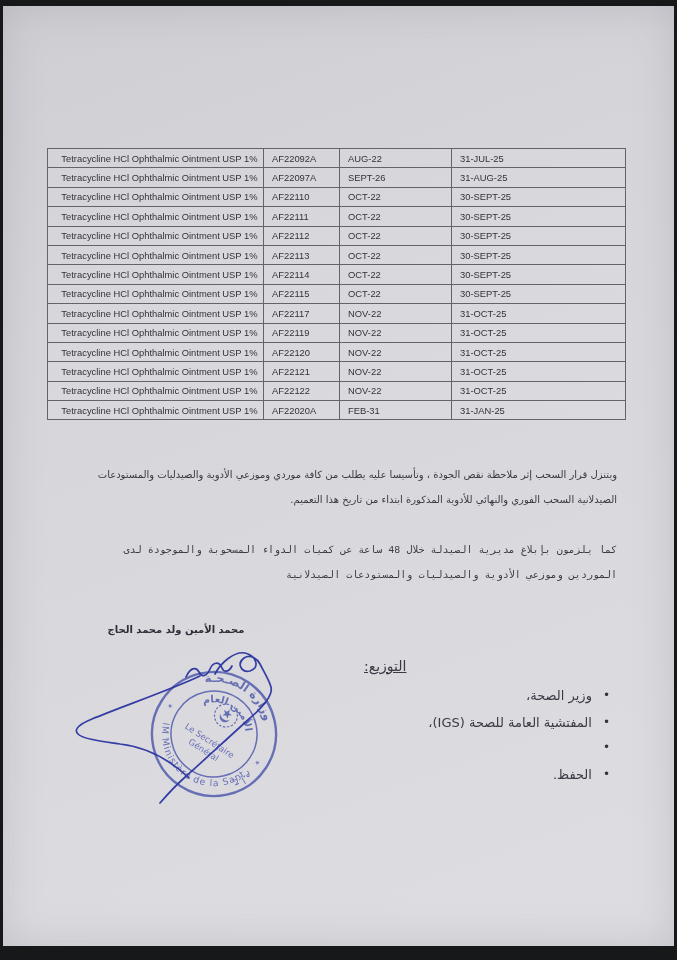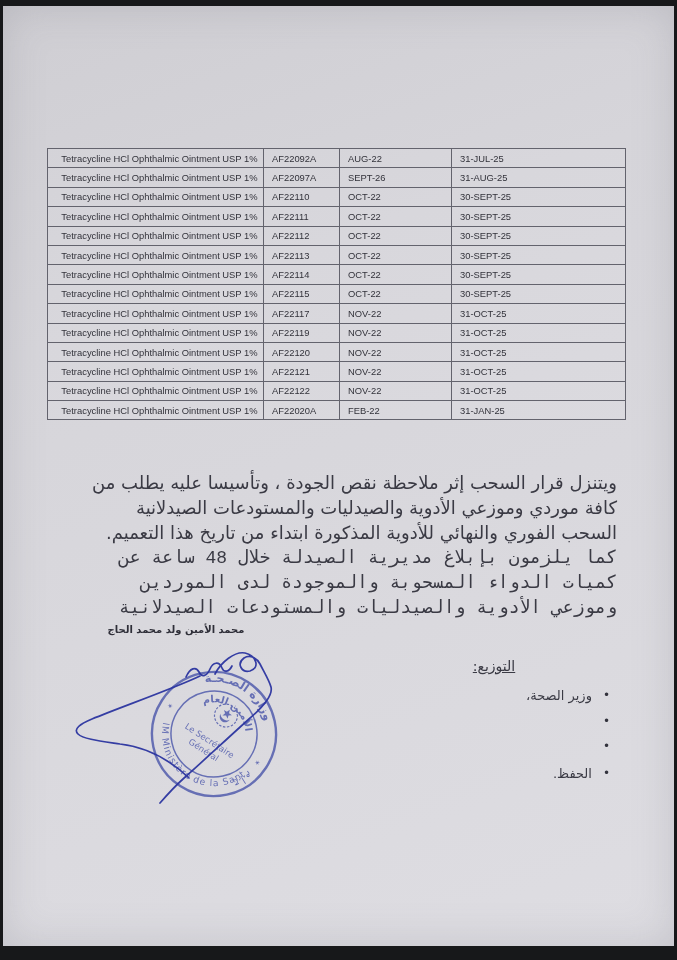--- a/index.html
+++ b/index.html
@@ -23,34 +23,34 @@
   .recall-table td{
     border:1px solid #63636d;height:18.4px;
     padding:0 4px 0 8px;white-space:nowrap;overflow:hidden;
     background:rgba(255,255,255,.06);
   }
   .recall-table td.c-product{padding-left:12px;text-align:center;}
   
   .ar{direction:rtl;text-align:right;color:#3a3a44;}
   .para{
     position:absolute;left:80px;right:57px;
-    font-size:18px;line-height:25px;letter-spacing:0;
+    font-size:10px;line-height:25px;letter-spacing:0;
   }
   #para-1{top:446px;}
   #para-2{top:522px;font-family:Liberation Mono, monospace;}
   #para-3{top:564px;}
   .signatory{
     position:absolute;left:78px;top:618px;width:190px;
     font-size:10px;font-weight:bold;color:#2e2e38;
     direction:rtl;text-align:center;
   }
   
   .distribution{
     position:absolute;right:50px;top:650px;width:260px;
-    direction:rtl;text-align:center;color:#3a3a44;
+    direction:rtl;text-align:left;color:#3a3a44;
   }
   .dist-heading{
     display:inline-block;font-size:14px;
     text-decoration:underline;margin-bottom:9px;
   }
   .dist-item{
     display:flex;flex-direction:row;align-items:baseline;
     gap:11px;line-height:25.5px;font-size:13px;
     padding-right:14px;
   }
@@ -160,39 +160,40 @@
     <tr>
       <td class="c-product">Tetracycline HCl Ophthalmic Ointment USP 1%</td>
       <td>AF22122</td>
       <td>NOV-22</td>
       <td>31-OCT-25</td>
     </tr>
 
     <tr>
       <td class="c-product">Tetracycline HCl Ophthalmic Ointment USP 1%</td>
       <td>AF22020A</td>
-      <td>FEB-22</td>
+      <td>FEB-31</td>
       <td>31-JAN-25</td>
     </tr>
   </tbody>
   </table>
 
   <p id="para-1" class="para ar">ويتنزل قرار السحب إثر ملاحظة نقص الجودة ، وتأسيسا عليه يطلب من كافة موردي وموزعي الأدوية والصيدليات والمستودعات الصيدلانية السحب الفوري والنهائي للأدوية المذكورة ابتداء من تاريخ هذا التعميم.</p>
   <p id="para-2" class="para ar">كما يلزمون بإبلاغ مديرية الصيدلة خلال 48 ساعة عن كميات الدواء المسحوبة والموجودة لدى الموردين وموزعي الأدوية والصيدليات والمستودعات الصيدلانية</p>
 
   <div class="signatory">محمد الأمين ولد محمد الحاج</div>
 
   <div class="distribution">
     <span class="dist-heading">التوزيع:</span>
     <div class="dist-item">
       <span class="dist-bullet">•</span>
       <span>وزير الصحة،</span>
     </div>
     <div class="dist-item">
       <span class="dist-bullet">•</span>
+      <span>المفتشية العامة للصحة (IGS)،</span>
     </div>
     <div class="dist-item">
       <span class="dist-bullet">•</span>
     </div>
     <div class="dist-item">
       <span class="dist-bullet">•</span>
       <span>الحفظ.</span>
     </div>
   </div>
 

